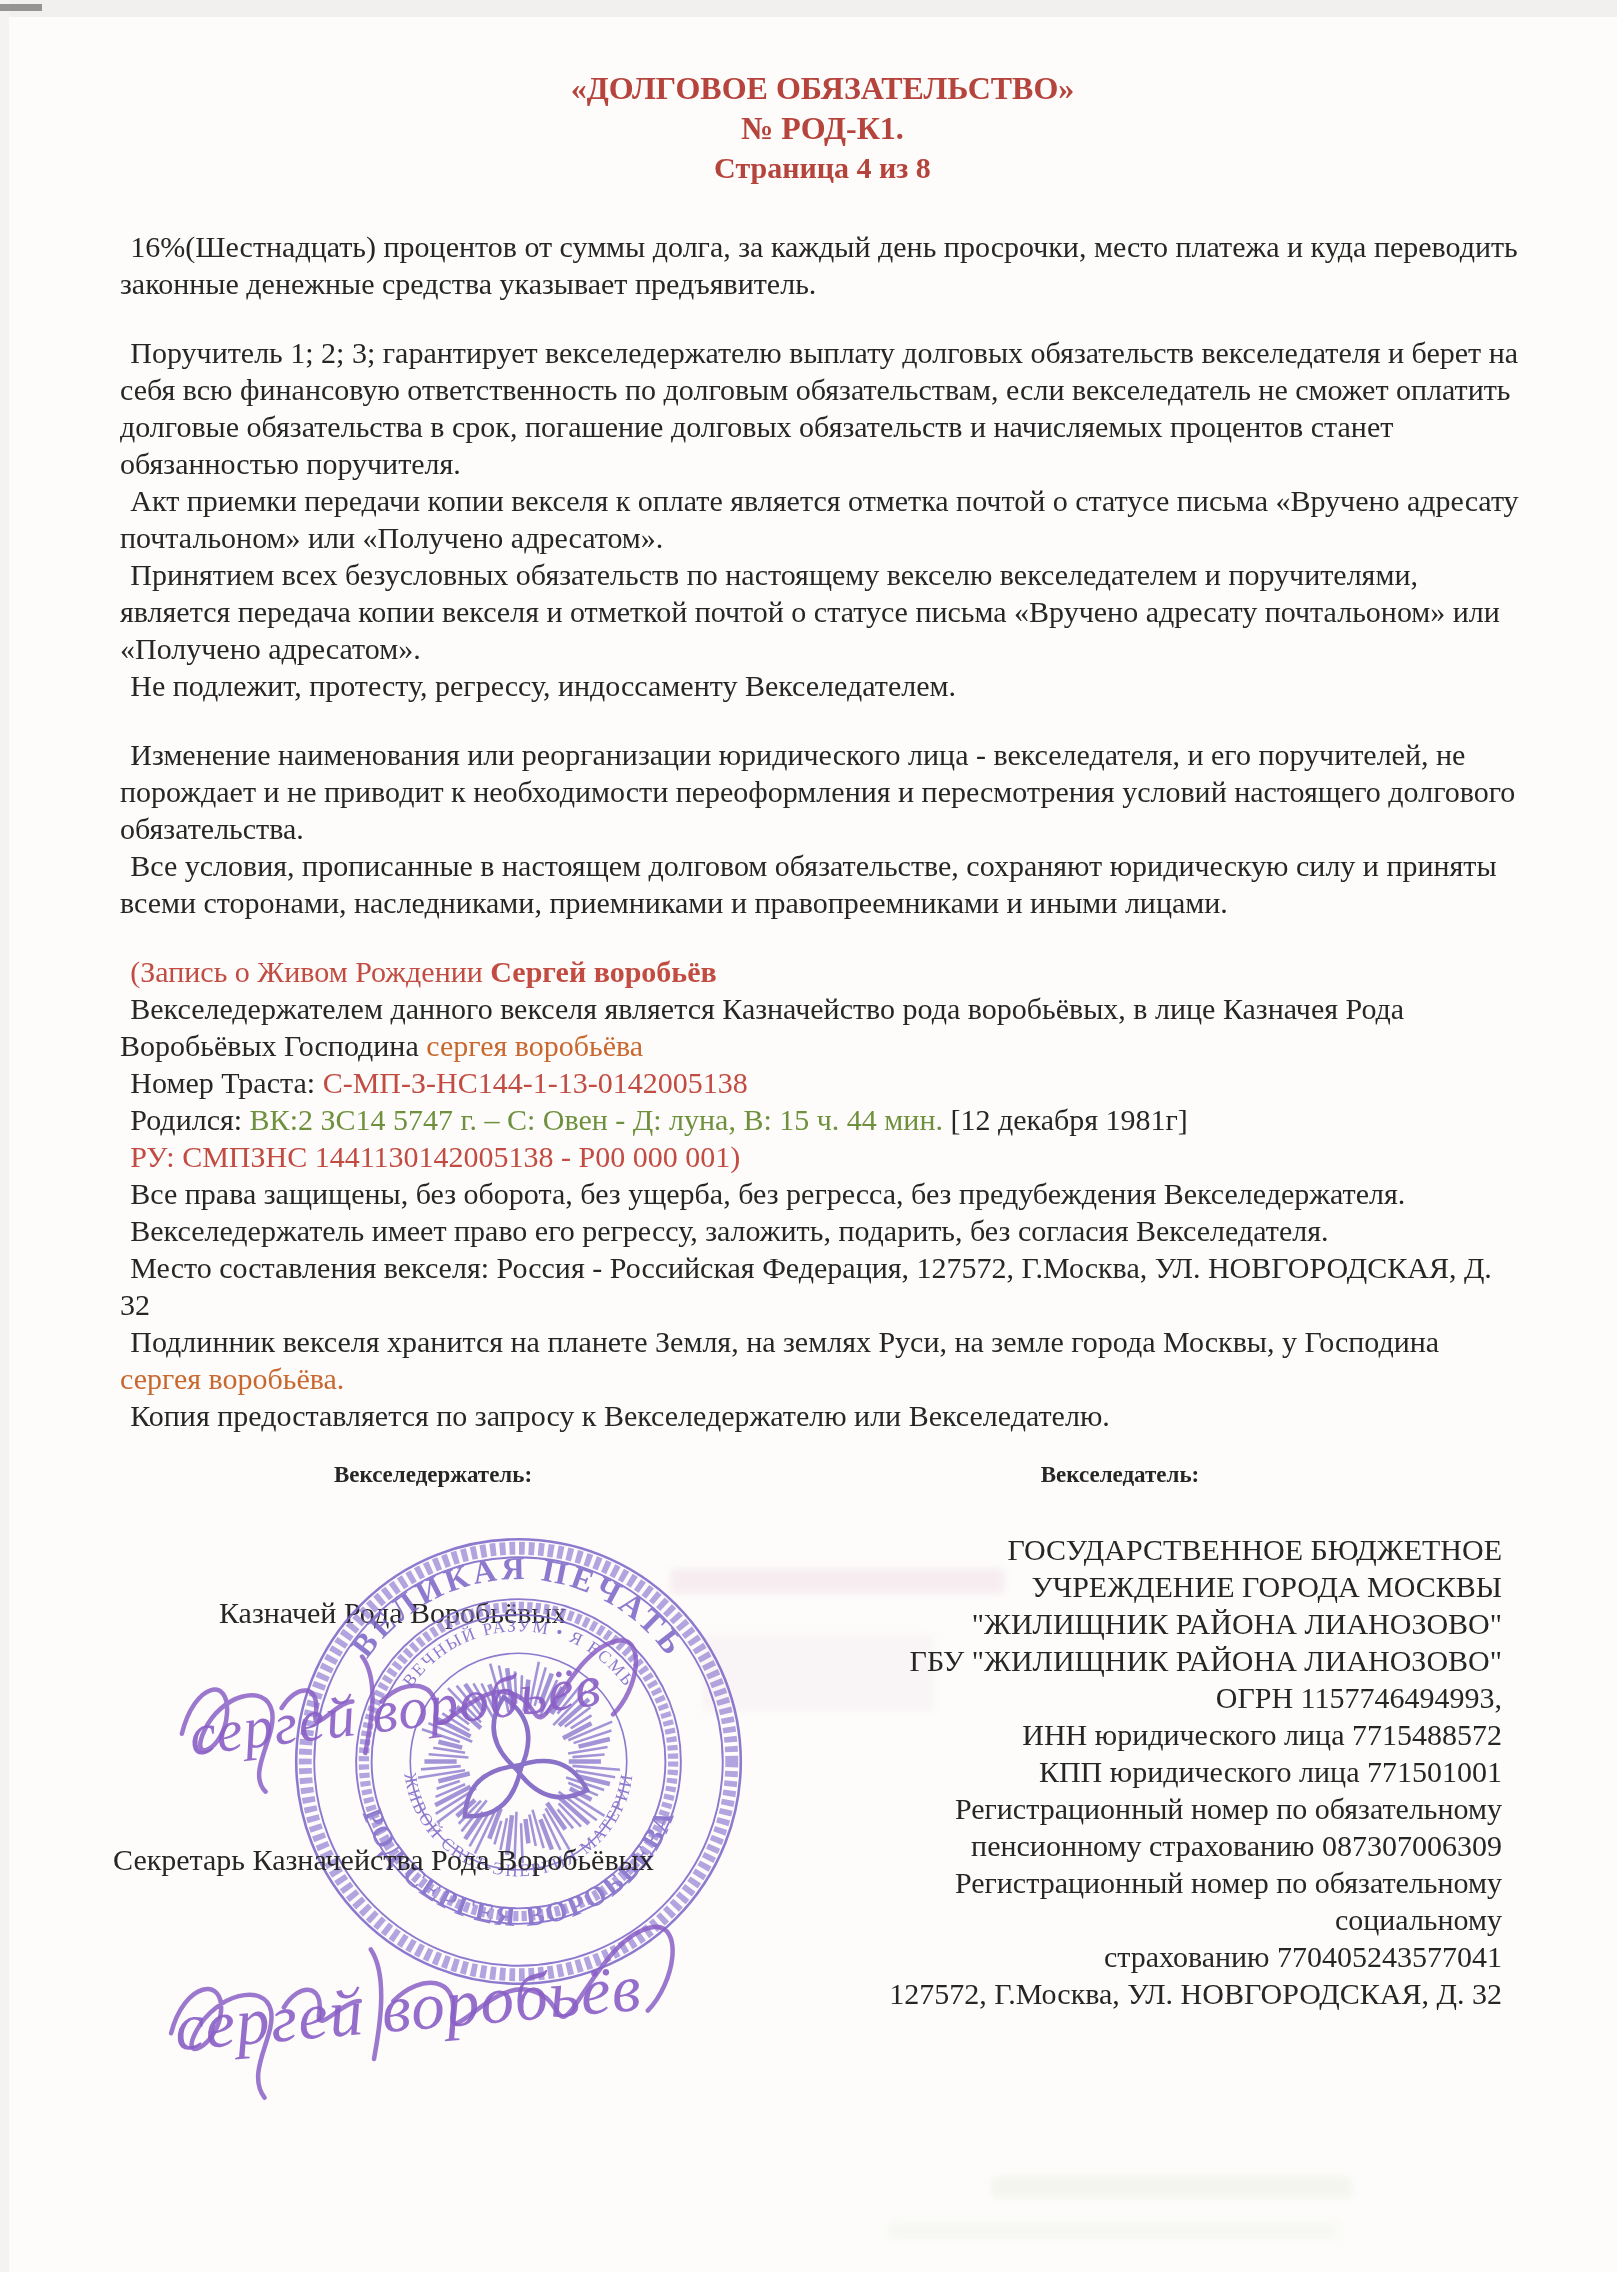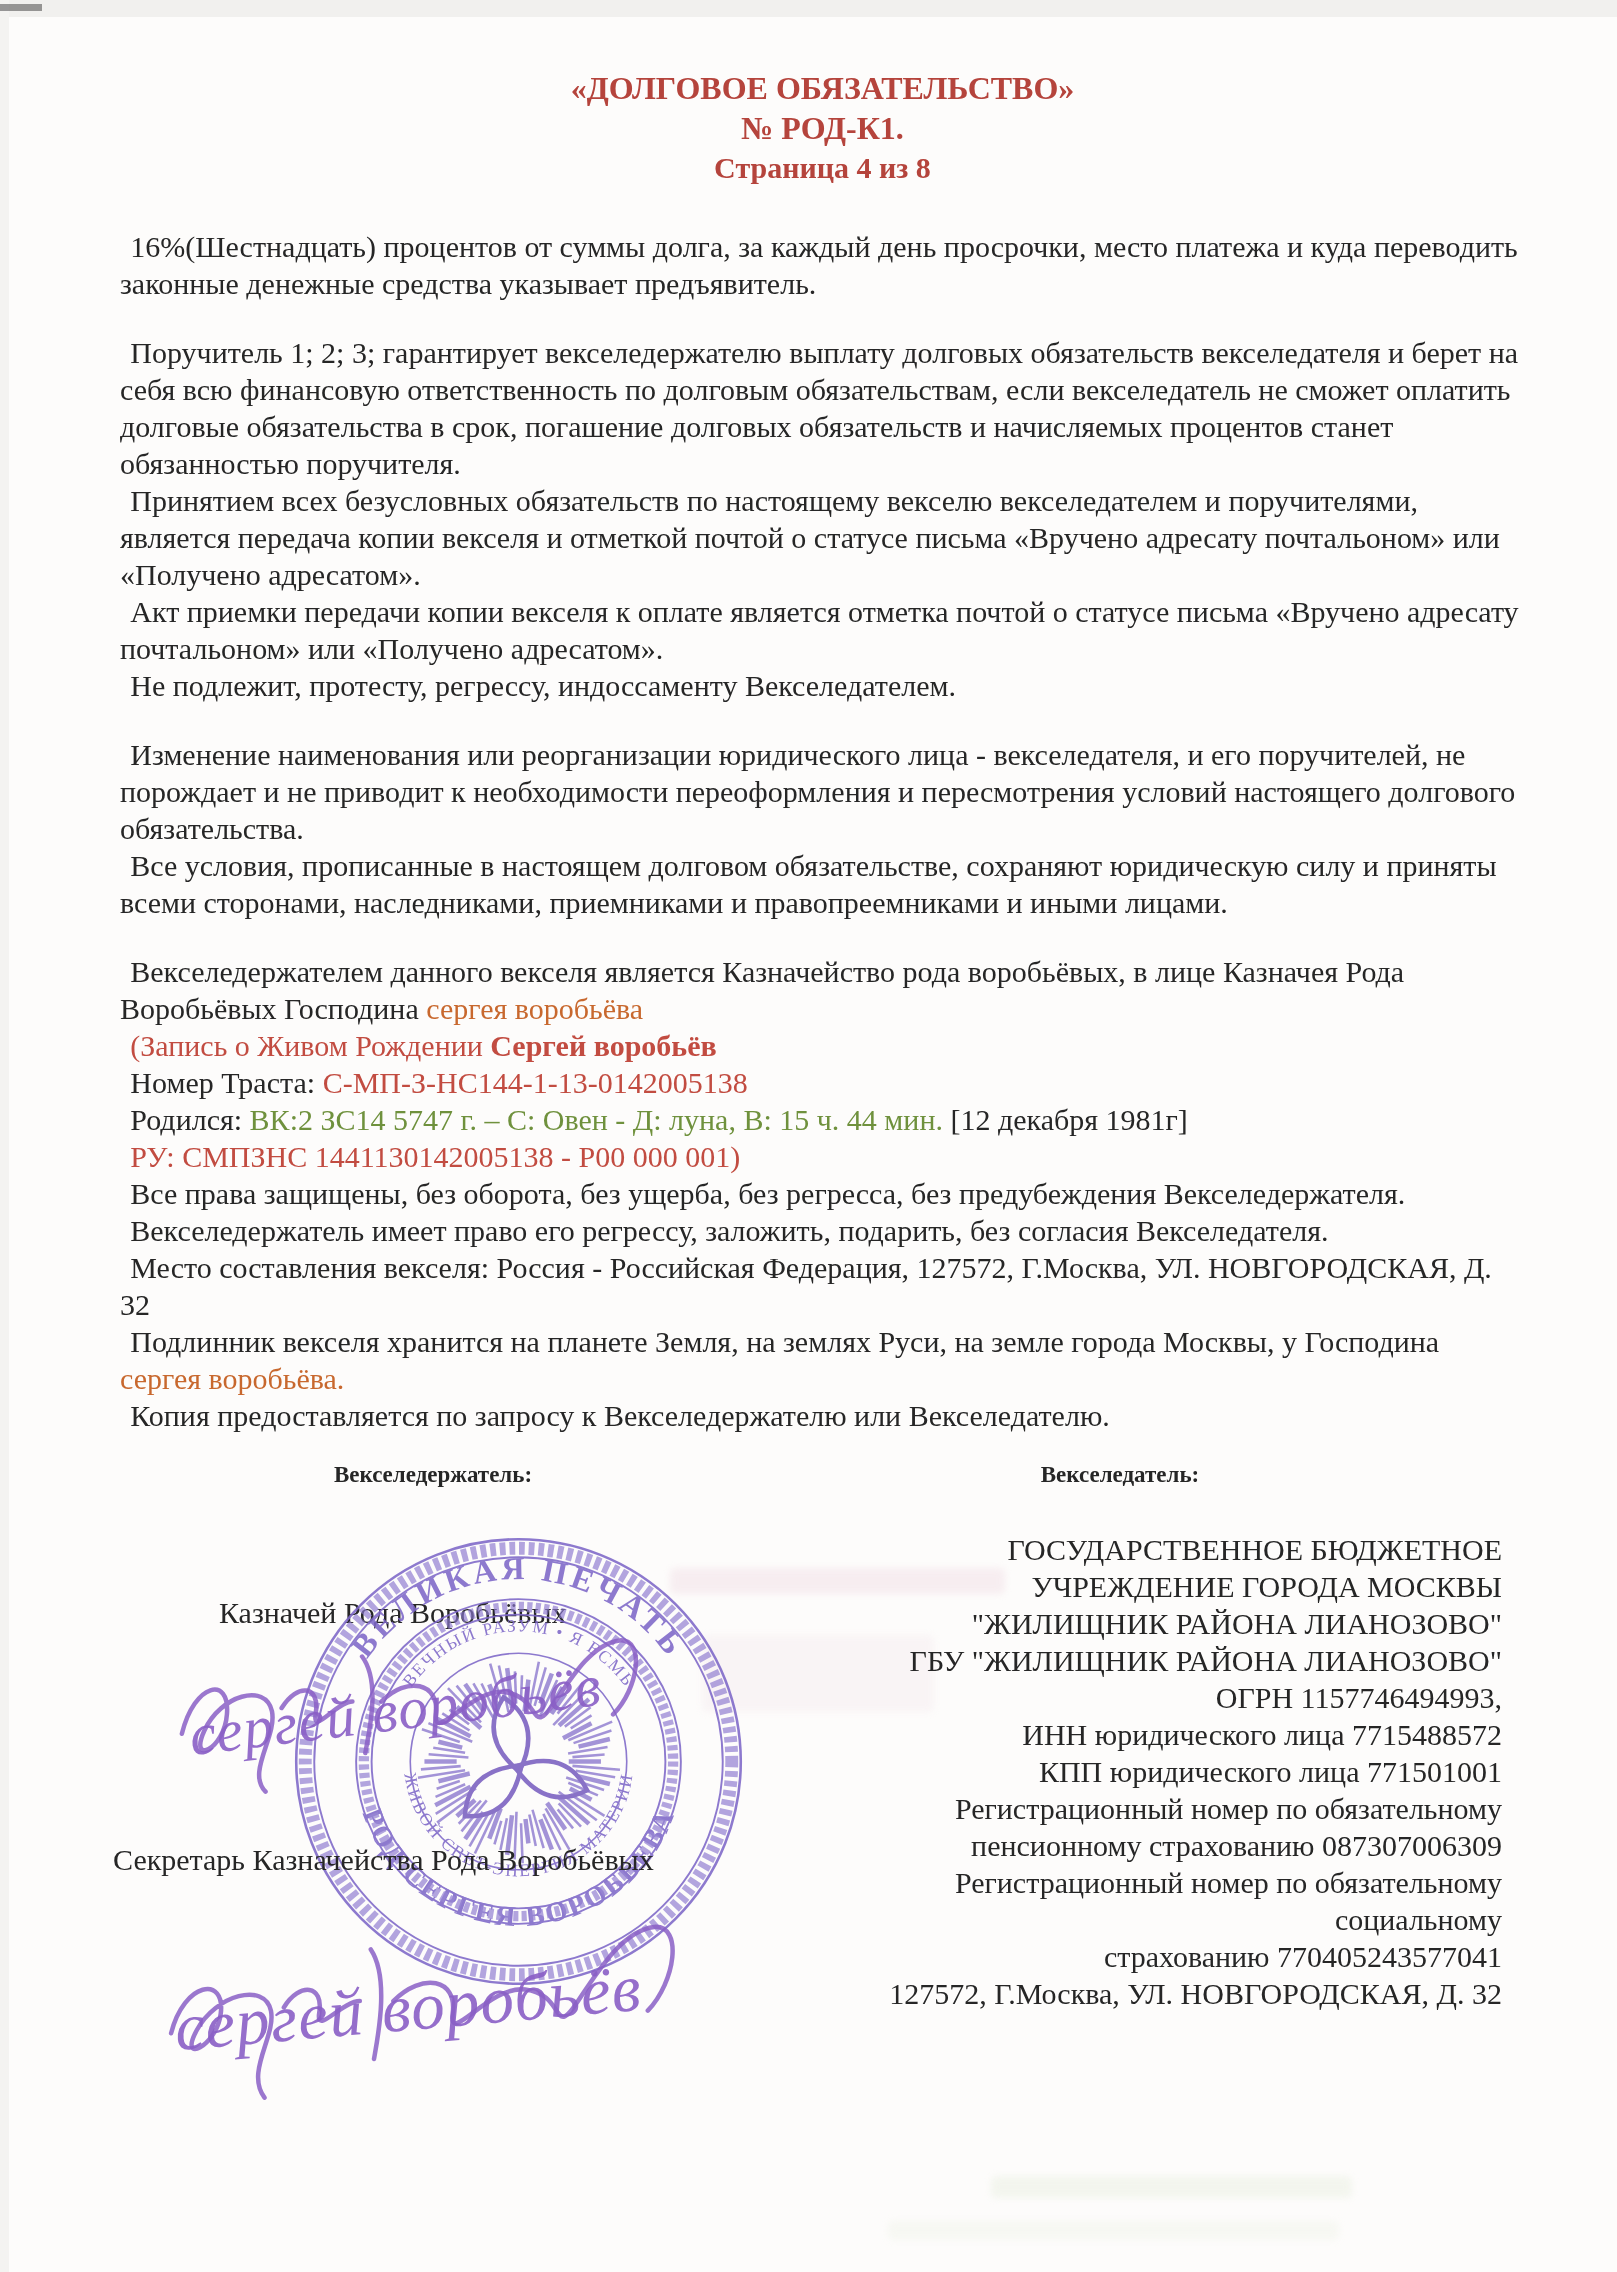--- a/index.html
+++ b/index.html
@@ -79,29 +79,29 @@
     <div class="doc-title" style="color:#b5443c;">
       <div class="t1">«ДОЛГОВОЕ ОБЯЗАТЕЛЬСТВО»</div>
       <div class="t2">№ РОД-К1.</div>
       <div class="t3">Страница 4 из 8</div>
     </div>
 
     <div class="body-text">
       <p>16%(Шестнадцать) процентов от суммы долга, за каждый день просрочки, место платежа и куда переводить законные денежные средства указывает предъявитель.</p>
       <div class="gap"></div>
       <p>Поручитель 1; 2; 3; гарантирует векселедержателю выплату долговых обязательств векселедателя и берет на себя всю финансовую ответственность по долговым обязательствам, если векселедатель не сможет оплатить долговые обязательства в срок, погашение долговых обязательств и начисляемых процентов станет обязанностью поручителя.</p>
+      <p>Акт приемки передачи копии векселя к оплате является отметка почтой о статусе письма «Вручено адресату почтальоном» или «Получено адресатом».</p>
       <p>Принятием всех безусловных обязательств по настоящему векселю векселедателем и поручителями, является передача копии векселя и отметкой почтой о статусе письма «Вручено адресату почтальоном» или «Получено адресатом».</p>
-      <p>Акт приемки передачи копии векселя к оплате является отметка почтой о статусе письма «Вручено адресату почтальоном» или «Получено адресатом».</p>
       <p>Не подлежит, протесту, регрессу, индоссаменту Векселедателем.</p>
       <div class="gap"></div>
       <p>Изменение наименования или реорганизации юридического лица - векселедателя, и его поручителей, не порождает и не приводит к необходимости переоформления и пересмотрения условий настоящего долгового обязательства.</p>
       <p>Все условия, прописанные в настоящем долговом обязательстве, сохраняют юридическую силу и приняты всеми сторонами, наследниками, приемниками и правопреемниками и иными лицами.</p>
       <div class="gap"></div>
+      <p><span class="accent-red">(Запись о Живом Рождении </span><span class="accent-red bold">Сергей воробьёв</span></p>
       <p><span>Векселедержателем данного векселя является Казначейство рода воробьёвых, в лице Казначея Рода Воробьёвых Господина </span><span class="accent-orange">сергея воробьёва</span></p>
-      <p><span class="accent-red">(Запись о Живом Рождении </span><span class="accent-red bold">Сергей воробьёв</span></p>
       <p><span>Номер Траста: </span><span class="accent-red">С-МП-З-НС144-1-13-0142005138</span></p>
       <p><span>Родился: </span><span class="accent-green">ВК:2 ЗС14 5747 г. – С: Овен - Д: луна, В: 15 ч. 44 мин.</span><span> [12 декабря 1981г]</span></p>
       <p class="accent-red">РУ: СМПЗНС 1441130142005138 - Р00 000 001)</p>
       <p>Все права защищены, без оборота, без ущерба, без регресса, без предубеждения Векселедержателя.</p>
       <p>Векселедержатель имеет право его регрессу, заложить, подарить, без согласия Векселедателя.</p>
       <p>Место составления векселя: Россия - Российская Федерация, 127572, Г.Москва, УЛ. НОВГОРОДСКАЯ, Д. 32</p>
       <p><span>Подлинник векселя хранится на планете Земля, на землях Руси, на земле города Москвы, у Господина </span><span class="accent-orange">сергея воробьёва.</span></p>
       <p>Копия предоставляется по запросу к Векселедержателю или Векселедателю.</p>
     </div>
   </div>

